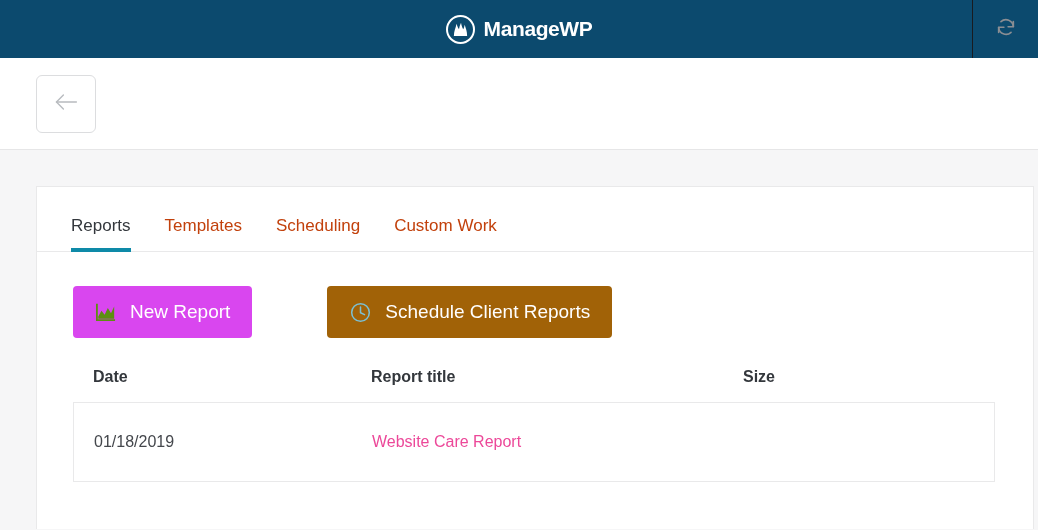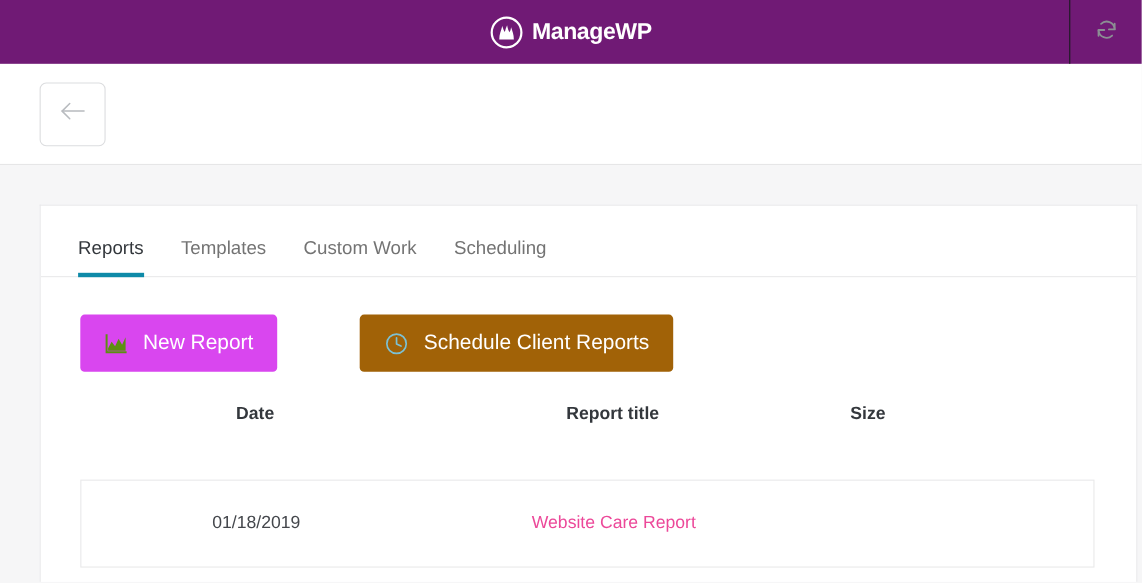--- a/index.html
+++ b/index.html
@@ -9,21 +9,21 @@
     overflow: hidden;
     background: #f6f6f7;
     font-family: "Liberation Sans", sans-serif;
     -webkit-font-smoothing: antialiased;
   }
 
   
   .topbar {
     position: relative;
     height: 58px;
-    background: #701a75;
+    background: #0c4a6e;
     display: flex;
     align-items: center;
     justify-content: center;
   }
   .brand {
     display: flex;
     align-items: center;
     gap: 9px;
     user-select: none;
   }
@@ -92,21 +92,21 @@
   
   .tabs {
     display: flex;
     align-items: flex-end;
     height: 65px;
     padding: 0 34px;
     border-bottom: 1px solid #e9e9ea;
   }
   .tab {
     font-size: 17px;
-    color: #737373;
+    color: #c2410c;
     padding: 0 0 15px 0;
     margin-right: 34px;
     cursor: pointer;
     position: relative;
     white-space: nowrap;
   }
   .tab.active {
     color: #33373c;
     font-weight: 400;
   }
@@ -138,21 +138,20 @@
     cursor: pointer;
     white-space: nowrap;
   }
   .btn-green { background: #d946ef; }
   .btn-teal  { background: #a16207; margin-left: 39px; }
   .btn .glyph { display: flex; align-items: center; }
 
   
   .table {
     margin: 30px 38px 0 36px;
-    text-align: center;
   }
   .thead {
     display: flex;
     padding: 0 0 16px 20px;
   }
   .th {
     font-size: 16px;
     font-weight: bold;
     color: #33373c;
     white-space: nowrap;
@@ -162,21 +161,20 @@
   .c-size   { width: 92px; }
   .c-status { flex: 1; }
 
   .row {
     display: flex;
     align-items: center;
     height: 80px;
     padding-left: 20px;
     border: 1px solid #e9e9ea;
     background: #ffffff;
-    margin-top: 34px;
   }
   .cell {
     font-size: 16px;
     color: #44474c;
     white-space: nowrap;
   }
   .cell a {
     color: #ec4899;
     text-decoration: none;
     cursor: pointer;
@@ -217,22 +215,22 @@
     </span>
   </div>
 </div>
 
 <div class="wrap">
   <div class="card">
 
     <div class="tabs">
       <div class="tab active">Reports</div>
       <div class="tab">Templates</div>
+      <div class="tab">Scheduling</div>
       <div class="tab">Custom Work</div>
-      <div class="tab">Scheduling</div>
     </div>
 
     <div class="actions">
       <button class="btn btn-green">
         <span class="glyph">
           <svg width="22" height="20" viewBox="0 0 24 22" aria-hidden="true">
             <path d="M2 2 L2 20 L22 20" fill="none" stroke="#5c8f12" stroke-width="2"></path>
             <path d="M3.5 16 L7 9.5 L10.5 14 L14 6.5 L17.5 12.5 L21 5 L21 18.5 L3.5 18.5 Z" fill="#5c8f12"></path>
           </svg>
         </span>

